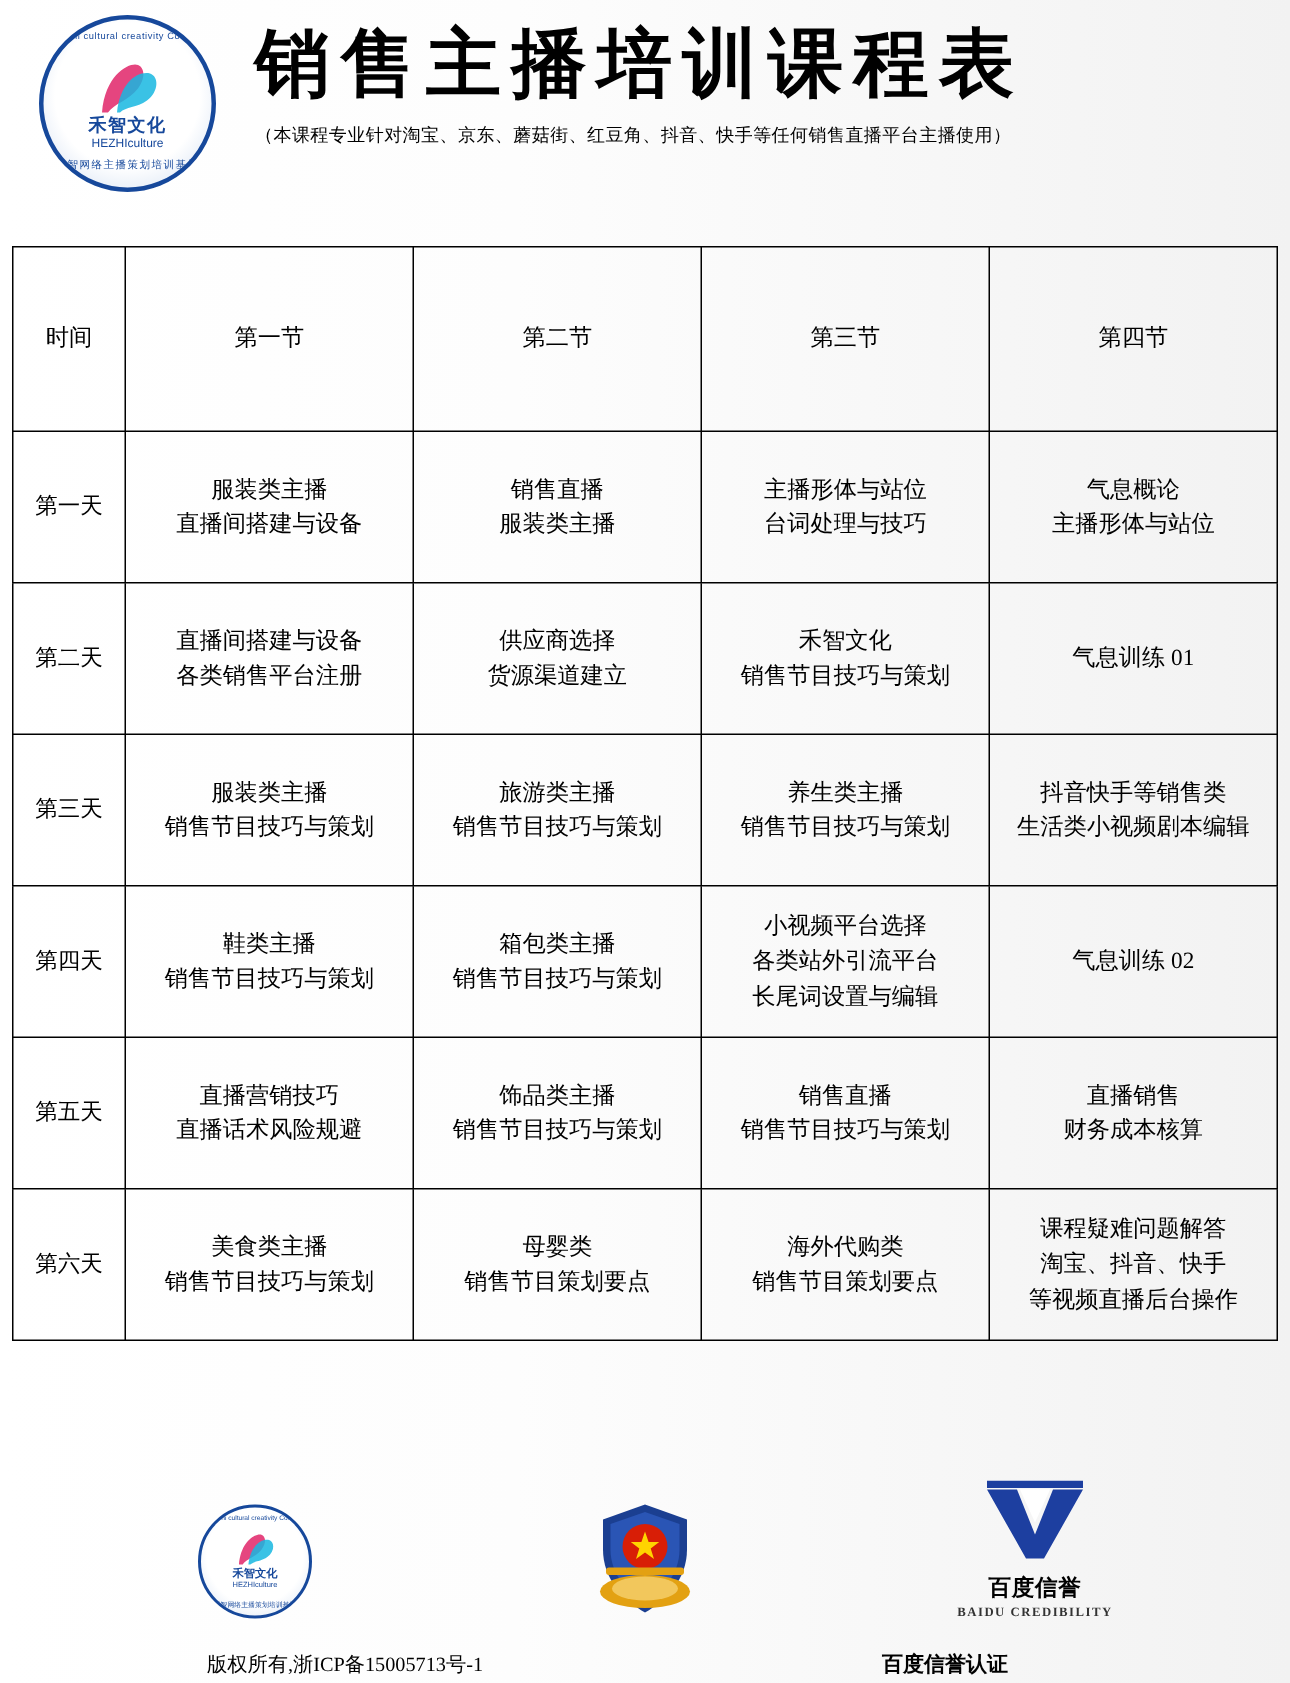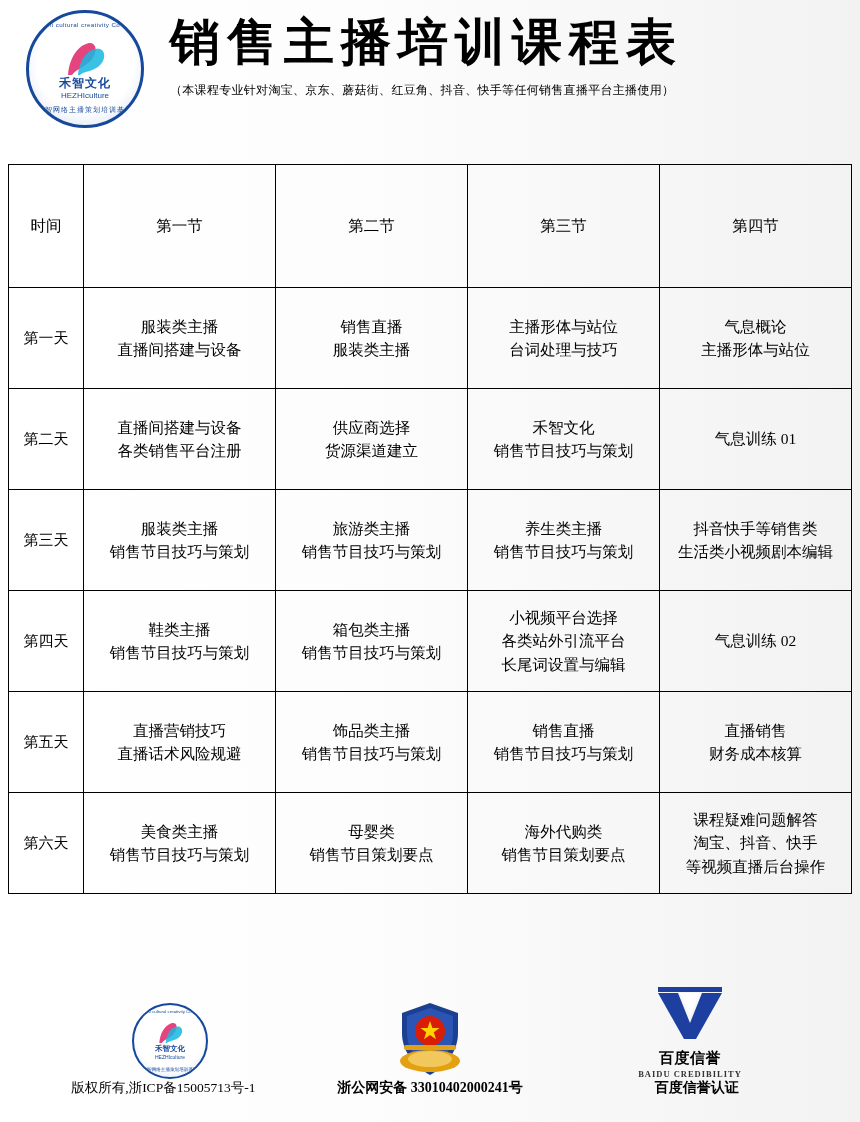--- a/index.html
+++ b/index.html
@@ -196,21 +196,21 @@
     margin-top: 4px;
     letter-spacing: .5px;
   }
   .badge-caption.small {
     font-size: 13.5px;
     font-weight: bold;
   }
   .footer-line {
     display: flex;
     justify-content: space-around;
-    align-items: flex-start;
+    align-items: flex-end;
     height: 40px;
     padding: 0 30px;
     box-sizing: border-box;
   }
   .footer-line div {
     width: 250px;
     text-align: center;
     font-size: 14px;
     font-weight: bold;
   }
@@ -406,18 +406,17 @@
             <rect x="18" y="0" width="64" height="5" fill="#1d3fa0"></rect>
           </svg>
         </div>
         <div class="badge-caption">百度信誉</div>
         <div class="badge-caption small" style="font-size:8.5px;letter-spacing:1px;margin-top:1px;color:#333;">BAIDU CREDIBILITY</div>
       </div>
 
     </div>
     <div class="footer-line">
       <div class="copyright">版权所有,浙ICP备15005713号-1</div>
-      <div>浙公网安备 33010402000241号</div>
       <div>百度信誉认证</div>
     </div>
   </div>
 
 </div>
 
 </body></html>

